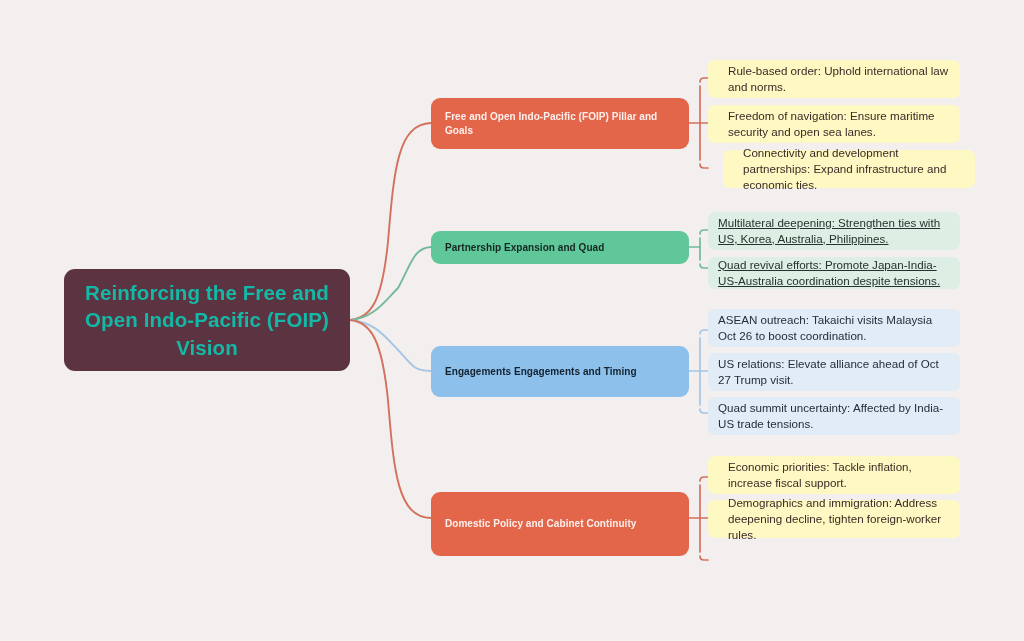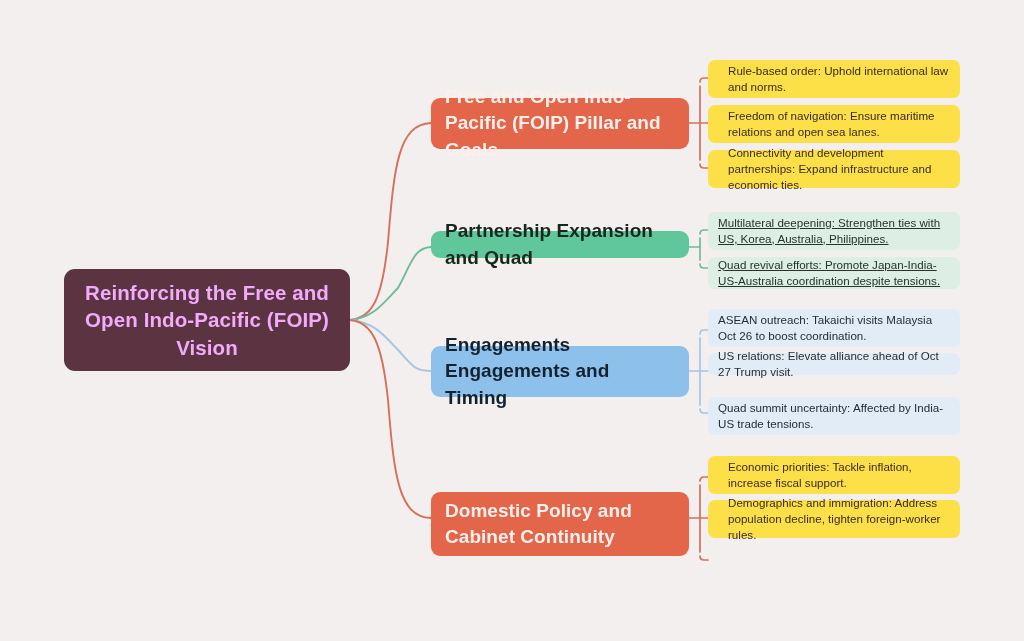--- a/index.html
+++ b/index.html
@@ -40,67 +40,67 @@
     left: 64px;
     top: 269px;
     width: 286px;
     height: 102px;
     background: #5c3340;
     border-radius: 11px;
     align-items: center;
     padding: 0 16px;
   }
   #root-node .root-text {
-    color: #f0abfc;
+    color: #14b8a6;
     font-size: 20.5px;
     font-weight: bold;
     line-height: 1.34;
     text-align: center;
     letter-spacing: 0.1px;
   }
 
   
   .branch {
     left: 431px;
     width: 258px;
     border-radius: 9px;
     padding: 0 14px;
   }
   .branch .branch-text {
-    font-size: 19px;
+    font-size: 10px;
     font-weight: bold;
     line-height: 1.38;
     letter-spacing: 0.05px;
   }
   .branch.orange { background: #e4664a; }
   .branch.orange .branch-text { color: #fdf0ec; }
   .branch.green  { background: #5fc79a; }
   .branch.green  .branch-text { color: #15271f; }
   .branch.blue   { background: #8ec0ec; }
   .branch.blue   .branch-text { color: #13222f; }
 
   #branch-0 { top: 98px;  height: 51px; }
-  #branch-1 { top: 231px; height: 27px; }
+  #branch-1 { top: 231px; height: 33px; }
   #branch-2 { top: 346px; height: 51px; }
   #branch-3 { top: 492px; height: 64px; }
 
   
   .leaf {
     left: 708px;
     width: 252px;
     border-radius: 7px;
     padding: 7px 10px 8px 10px;
     justify-content: center;
   }
   .leaf .leaf-text {
     font-size: 11.6px;
     line-height: 1.38;
     letter-spacing: 0.01px;
   }
-  .leaf.orange { background: #fde047; padding-left: 20px; }
+  .leaf.orange { background: #fef9c3; padding-left: 20px; }
   .leaf.orange .leaf-text { color: #3a2a26; }
   .leaf.green  { background: #ddeee4; }
   .leaf.green  .leaf-text { color: #26332c; text-decoration: underline; }
   .leaf.blue   { background: #e2ecf7; }
   .leaf.blue   .leaf-text { color: #232e38; }
 </style>
 </head>
 <body>
 
 <div id="canvas">
@@ -129,52 +129,52 @@
     <span class="root-text">Reinforcing the Free and Open Indo-Pacific (FOIP) Vision</span>
   </div>
 
   <div class="node branch orange" id="branch-0">
     <span class="branch-text">Free and Open Indo-Pacific (FOIP) Pillar and Goals</span>
   </div>
   <div class="node leaf orange" style="top:60px;height:38px;">
     <span class="leaf-text">Rule-based order: Uphold international law and norms.</span>
   </div>
   <div class="node leaf orange" style="top:105px;height:38px;">
-    <span class="leaf-text">Freedom of navigation: Ensure maritime relations and open sea lanes.</span>
+    <span class="leaf-text">Freedom of navigation: Ensure maritime security and open sea lanes.</span>
   </div>
-  <div class="node leaf orange" style="top:150px;height:38px;">
+  <div class="node leaf orange" style="top:150px;height:38px;margin-left:15px;">
     <span class="leaf-text">Connectivity and development partnerships: Expand infrastructure and economic ties.</span>
   </div>
 
   <div class="node branch green" id="branch-1">
     <span class="branch-text">Partnership Expansion and Quad</span>
   </div>
   <div class="node leaf green" style="top:212px;height:38px;">
     <span class="leaf-text">Multilateral deepening: Strengthen ties with US, Korea, Australia, Philippines.</span>
   </div>
   <div class="node leaf green" style="top:257px;height:32px;">
     <span class="leaf-text">Quad revival efforts: Promote Japan-India-US-Australia coordination despite tensions.</span>
   </div>
 
   <div class="node branch blue" id="branch-2">
     <span class="branch-text">Engagements Engagements and Timing</span>
   </div>
   <div class="node leaf blue" style="top:309px;height:38px;">
     <span class="leaf-text">ASEAN outreach: Takaichi visits Malaysia Oct 26 to boost coordination.</span>
   </div>
-  <div class="node leaf blue" style="top:353px;height:22px;">
+  <div class="node leaf blue" style="top:353px;height:38px;">
     <span class="leaf-text">US relations: Elevate alliance ahead of Oct 27 Trump visit.</span>
   </div>
   <div class="node leaf blue" style="top:397px;height:38px;">
     <span class="leaf-text">Quad summit uncertainty: Affected by India-US trade tensions.</span>
   </div>
 
   <div class="node branch orange" id="branch-3">
     <span class="branch-text">Domestic Policy and Cabinet Continuity</span>
   </div>
   <div class="node leaf orange" style="top:456px;height:38px;">
     <span class="leaf-text">Economic priorities: Tackle inflation, increase fiscal support.</span>
   </div>
   <div class="node leaf orange" style="top:500px;height:38px;">
-    <span class="leaf-text">Demographics and immigration: Address population decline, tighten foreign-worker rules.</span>
+    <span class="leaf-text">Demographics and immigration: Address deepening decline, tighten foreign-worker rules.</span>
   </div>
 
 </div>
 
 </body></html>

